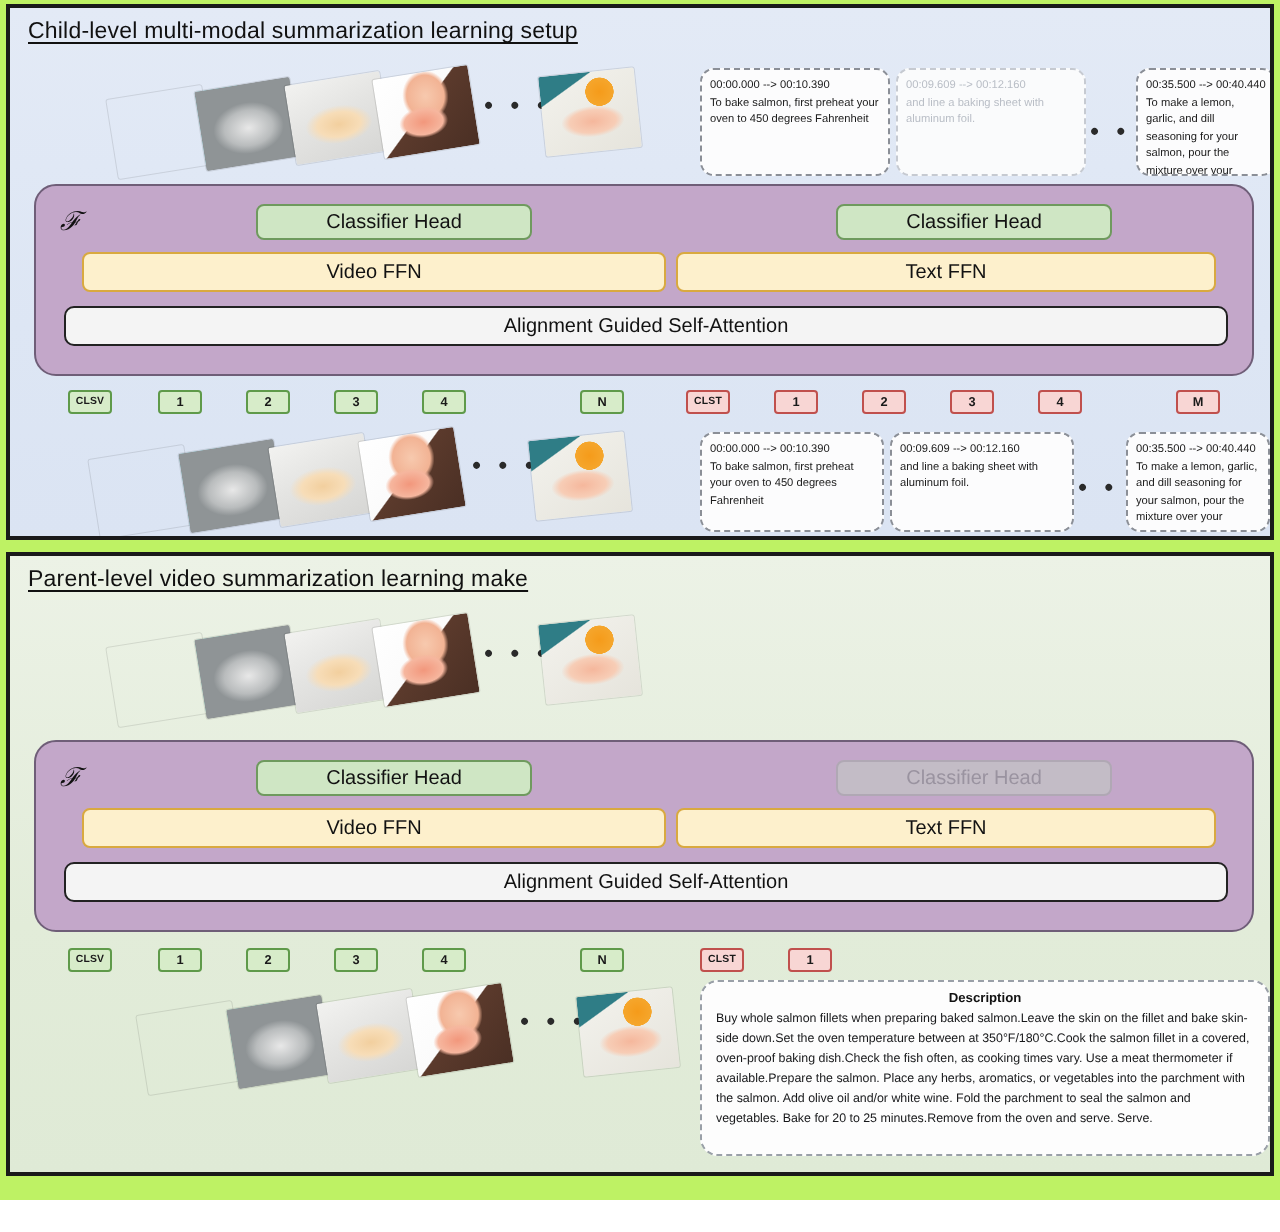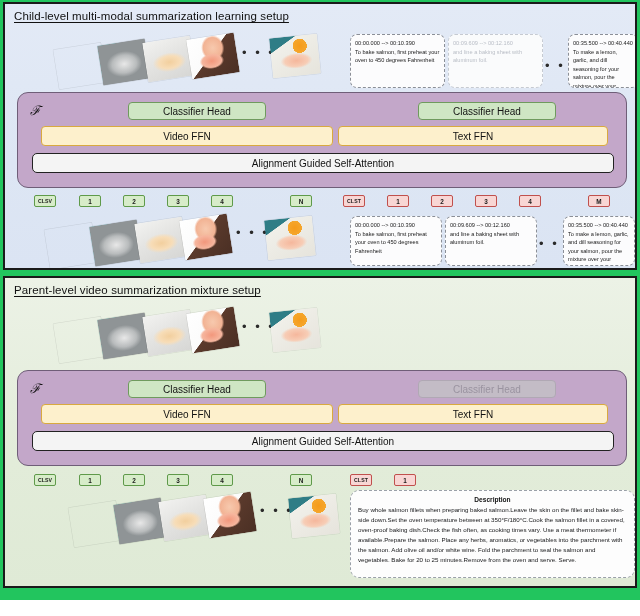--- a/index.html
+++ b/index.html
@@ -1,21 +1,21 @@
 <!DOCTYPE html>
 <html><head>
 <meta charset="utf-8">
 <style>
   html,body{margin:0;padding:0;}
   body{
     width:640px;height:616px;background:#ffffff;
     font-family:"Liberation Sans", sans-serif;
     -webkit-font-smoothing:antialiased;
   }
-  .page{position:relative;width:640px;height:616px;overflow:hidden;background:#22c55e;text-decoration:underline;}
+  .page{position:relative;width:640px;height:616px;overflow:hidden;background:#bef264;text-decoration:underline;}
 
   
   .panel{position:absolute;left:3px;width:634px;border:2px solid #1a1a1a;box-sizing:border-box;overflow:hidden;}
   .panel-child{top:2px;height:268px;background:linear-gradient(180deg,#e3eaf6 0%,#dde6f4 60%,#dbe4f3 100%);}
   .panel-parent{top:276px;height:312px;background:linear-gradient(180deg,#ecf2e6 0%,#e2ecd9 60%,#dfead6 100%);}
 
   .panel-title{
     position:absolute;left:9px;top:6px;font-size:11.5px;color:#111;
     letter-spacing:.1px;text-decoration:underline;text-underline-offset:2px;
     white-space:nowrap;
@@ -177,21 +177,21 @@
     </div>
     <div class="dots" style="left:534px;top:233px;">• • •</div>
     <div class="cap" style="left:558px;top:212px;width:72px;height:50px;">
       <span class="ts">00:35.500 --&gt; 00:40.440</span>
       <span>To make a lemon, garlic, and dill seasoning for your salmon,  pour the mixture over your salmon</span>
     </div>
   </div>
 
   <div class="panel panel-parent">
 
-    <div class="panel-title">Parent-level video summarization mixture setup</div>
+    <div class="panel-title">Parent-level video summarization learning make</div>
 
     <div class="strip" style="left:45px;top:28px;width:300px;">
       <div class="thumb t1" style="left:6px;  top:14px; transform:rotate(-9deg);"></div>
       <div class="thumb t2" style="left:50px; top:10px; transform:rotate(-9deg);"></div>
       <div class="thumb t3" style="left:95px; top:7px;  transform:rotate(-9deg);"></div>
       <div class="thumb t4" style="left:139px;top:4px;  transform:rotate(-9deg);"></div>
       <div class="dots" style="left:192px;top:14px;">• • •</div>
       <div class="thumb t5" style="left:221px;top:4px;  transform:rotate(-6deg);"></div>
     </div>
 

